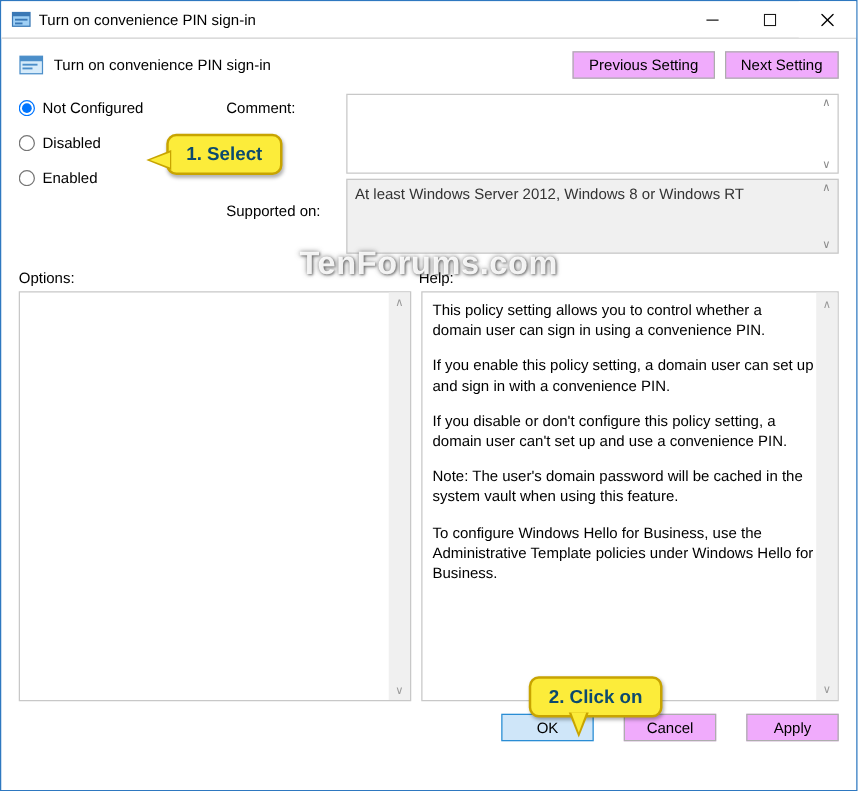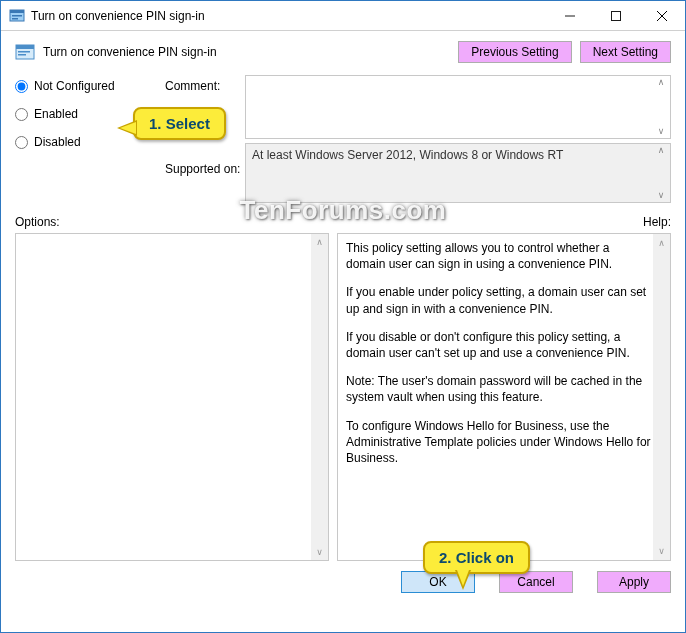--- a/index.html
+++ b/index.html
@@ -62,21 +62,21 @@
   font-family:inherit;
   font-size:12px;
   min-width:74px;
   text-align:center;
   cursor:default;
 }
 .main-grid {
   display:grid;
   grid-template-columns: 150px 80px 1fr;
   padding: 6px 14px 0 14px;
-  gap: 4px 0;
+  gap: 4px 16px;
   align-items:start;
 }
 .radio-col { grid-column:1; grid-row:1 / span 3; padding-top:4px;}
 .radio-item { display:flex; align-items:center; margin-bottom:14px; font-size:12px;}
 .radio-item input { margin:0 6px 0 0; }
 .lbl-comment { grid-column:2; grid-row:1; padding-top:4px;}
 .comment-box {
   grid-column:3; grid-row:1;
   height:64px;
   border:1px solid #c8c8c8;
@@ -95,21 +95,20 @@
 }
 .scroll-arrows {
   position:absolute; right:2px; top:2px; bottom:2px;
   width:14px;
   display:flex; flex-direction:column; justify-content:space-between;
 }
 .scroll-arrows span{ font-size:9px;color:#888;text-align:center;line-height:1;}
 .section-labels {
   display:flex;
   padding: 8px 14px 4px 14px;
-  justify-content: space-between;
 }
 .section-labels .lbl-options { width:320px; }
 .section-labels .lbl-help { }
 .panels {
   display:flex;
   gap:8px;
   padding: 0 14px;
 }
 .panel {
   border:1px solid #c8c8c8;
@@ -240,25 +239,25 @@
 </div>
 
 <div class="main-grid">
   <div class="radio-col">
     <label class="radio-item">
       <input type="radio" name="state" checked="" style="">
       <span>Not Configured</span>
     </label>
     <label class="radio-item">
       <input type="radio" name="state" style="">
-      <span>Enabled</span>
+      <span>Disabled</span>
     </label>
     <label class="radio-item">
       <input type="radio" name="state" style="">
-      <span>Disabled</span>
+      <span>Enabled</span>
     </label>
   </div>
   <div class="lbl-comment">Comment:</div>
   <div class="comment-box">
     <div class="scroll-arrows">
         <span>∧</span>
         <span>∨</span>
       </div>
   </div>
   <div class="lbl-supported">Supported on:</div>
@@ -278,21 +277,21 @@
 
 <div class="panels">
   <div class="panel options">
     <div class="scrollbar">
         <span>∧</span>
         <span>∨</span>
       </div>
   </div>
   <div class="panel help">
     <p>This policy setting allows you to control whether a domain user can sign in using a convenience PIN.</p>
-    <p>If you enable under policy setting, a domain user can set up and sign in with a convenience PIN.</p>
+    <p>If you enable this policy setting, a domain user can set up and sign in with a convenience PIN.</p>
     <p>If you disable or don't configure this policy setting, a domain user can't set up and use a convenience PIN.</p>
     <p>Note: The user's domain password will be cached in the system vault when using this feature.</p>
     <p>To configure Windows Hello for Business, use the Administrative Template policies under Windows Hello for Business.</p>
     <div class="scrollbar">
         <span>∧</span>
         <span>∨</span>
       </div>
   </div>
 </div>
 

